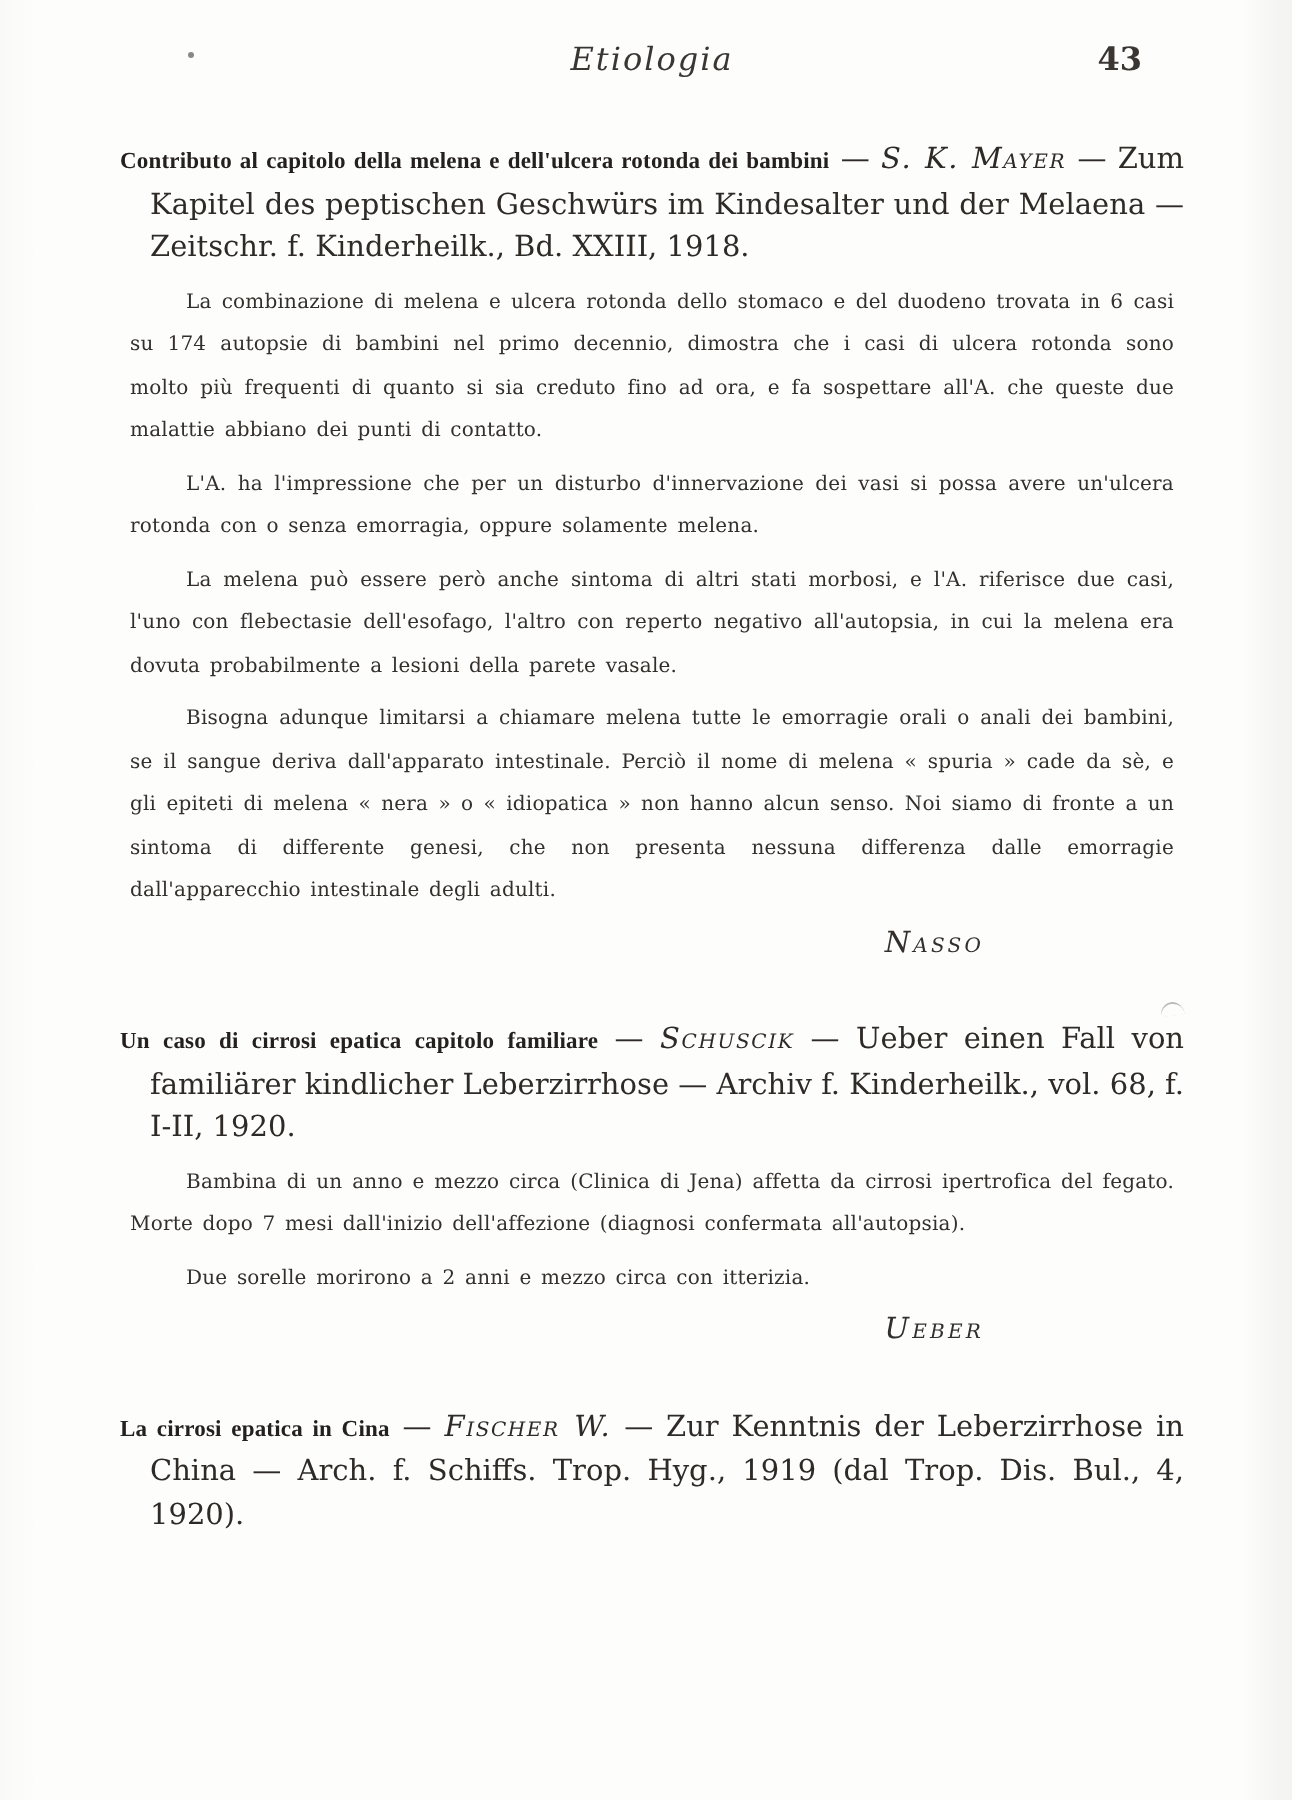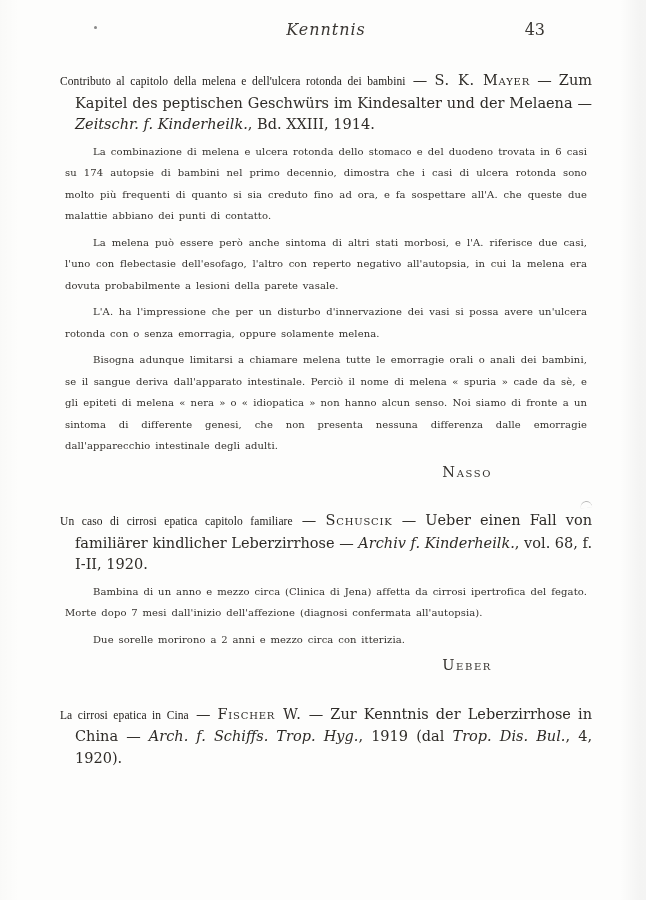--- a/index.html
+++ b/index.html
@@ -35,24 +35,24 @@
     position: absolute;
     left: 0; right: 0;
     text-align: center;
     font-style: italic;
     font-size: 16px;
     letter-spacing: 1px;
     color: #3a3733;
   }
   .page-num {
     position: absolute;
-    right: 47px;
+    right: 21px;
     top: 0;
     font-size: 16px;
-    font-weight: normal;
+    font-weight: bold;
     color: #3a3733;
   }
   .head-rule {
     height: 2px;
     margin-top: 5px;
     border-radius: 1px;
     transform: rotate(-0.12deg);
     background: linear-gradient(90deg,
       #9b9b97 0%, #cfcfcb 14%, #8e8e8a 32%, #c2c2be 48%,
       #85858один1 0, #858581 62%, #b7b7b3 78%, #8a8a86 92%, #b0b0ac 100%);
@@ -66,30 +66,31 @@
     margin: 0 0 3px 0;
     padding-left: 15px;
     text-indent: -15px;
     font-size: 14.5px;
     line-height: 21.5px;
     text-align: justify;
     color: #2e2b27;
   }
   .abs-title .ttl {
     font-family: "Liberation Serif", serif;
-    font-weight: 400;
+    font-weight: 700;
     font-size: 11.5px;
     letter-spacing: 0.1px;
     color: #23201d;
   }
   .sc {
     font-variant: small-caps;
     letter-spacing: 0.8px;
+    font-style: italic;
   }
-  .jrnl { font-style: italic; }
+  .jrnl { }
 
   .body-par {
     margin: 5px;
     font-size: 10px;
     line-height: 21.5px;
     text-indent: 28px;
     text-align: justify;
     word-spacing: 1.5px;
     letter-spacing: 0.1px;
     color: #33302c;
@@ -124,30 +125,30 @@
 </head>
 <body>
 
 <div class="page">
   <div class="speck"></div>
   <div class="penmark"></div>
 
   <div class="content">
 
     <div class="running-head">
-      <span class="head-title">Kenntnis</span>
+      <span class="head-title">Etiologia</span>
       <span class="page-num">43</span>
     </div>
     <div class="head-rule"></div>
 
     <section class="abstract">
-      <p class="abs-title"><span class="ttl">Contributo al capitolo della melena e dell'ulcera rotonda dei bambini</span><span> — </span><span class="sc">S. K. Mayer</span><span> — </span><span>Zum Kapitel des peptischen Geschwürs im Kindesalter und der Melaena — </span><span class="jrnl">Zeitschr. f. Kinderheilk.</span><span>, Bd. XXIII, 1914.</span></p>
+      <p class="abs-title"><span class="ttl">Contributo al capitolo della melena e dell'ulcera rotonda dei bambini</span><span> — </span><span class="sc">S. K. Mayer</span><span> — </span><span>Zum Kapitel des peptischen Geschwürs im Kindesalter und der Melaena — </span><span class="jrnl">Zeitschr. f. Kinderheilk.</span><span>, Bd. XXIII, 1918.</span></p>
       <p class="body-par">La combinazione di melena e ulcera rotonda dello stomaco e del duodeno trovata in 6 casi su 174 autopsie di bambini nel primo decennio, dimostra che i casi di ulcera rotonda sono molto più frequenti di quanto si sia creduto fino ad ora, e fa sospettare all'A. che queste due malattie abbiano dei punti di contatto.</p>
+      <p class="body-par">L'A. ha l'impressione che per un disturbo d'innervazione dei vasi si possa avere un'ulcera rotonda con o senza emorragia, oppure solamente melena.</p>
       <p class="body-par">La melena può essere però anche sintoma di altri stati morbosi, e l'A. riferisce due casi, l'uno con flebectasie dell'esofago, l'altro con reperto negativo all'autopsia, in cui la melena era dovuta probabilmente a lesioni della parete vasale.</p>
-      <p class="body-par">L'A. ha l'impressione che per un disturbo d'innervazione dei vasi si possa avere un'ulcera rotonda con o senza emorragia, oppure solamente melena.</p>
       <p class="body-par">Bisogna adunque limitarsi a chiamare melena tutte le emorragie orali o anali dei bambini, se il sangue deriva dall'apparato intestinale. Perciò il nome di melena « spuria » cade da sè, e gli epiteti di melena « nera » o « idiopatica » non hanno alcun senso. Noi siamo di fronte a un sintoma di differente genesi, che non presenta nessuna differenza dalle emorragie dall'apparecchio intestinale degli adulti.</p>
       <div class="signature"><span class="sc">Nasso</span></div>
     </section>
 
     <section class="abstract gap">
       <p class="abs-title"><span class="ttl">Un caso di cirrosi epatica capitolo familiare</span><span> — </span><span class="sc">Schuscik</span><span> — </span><span>Ueber einen Fall von familiärer kindlicher Leberzirrhose — </span><span class="jrnl">Archiv f. Kinderheilk.</span><span>, vol. 68, f. I-II, 1920.</span></p>
       <p class="body-par">Bambina di un anno e mezzo circa (Clinica di Jena) affetta da cirrosi ipertrofica del fegato. Morte dopo 7 mesi dall'inizio dell'affezione (diagnosi confermata all'autopsia).</p>
       <p class="body-par">Due sorelle morirono a 2 anni e mezzo circa con itterizia.</p>
       <div class="signature"><span class="sc">Ueber</span></div>
     </section>

